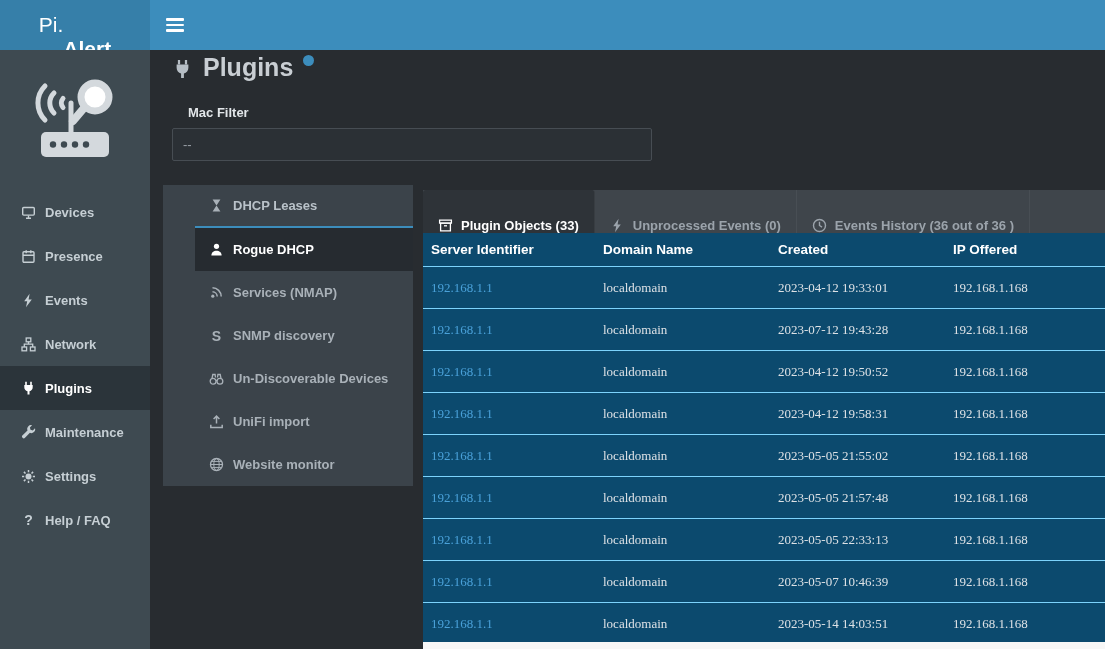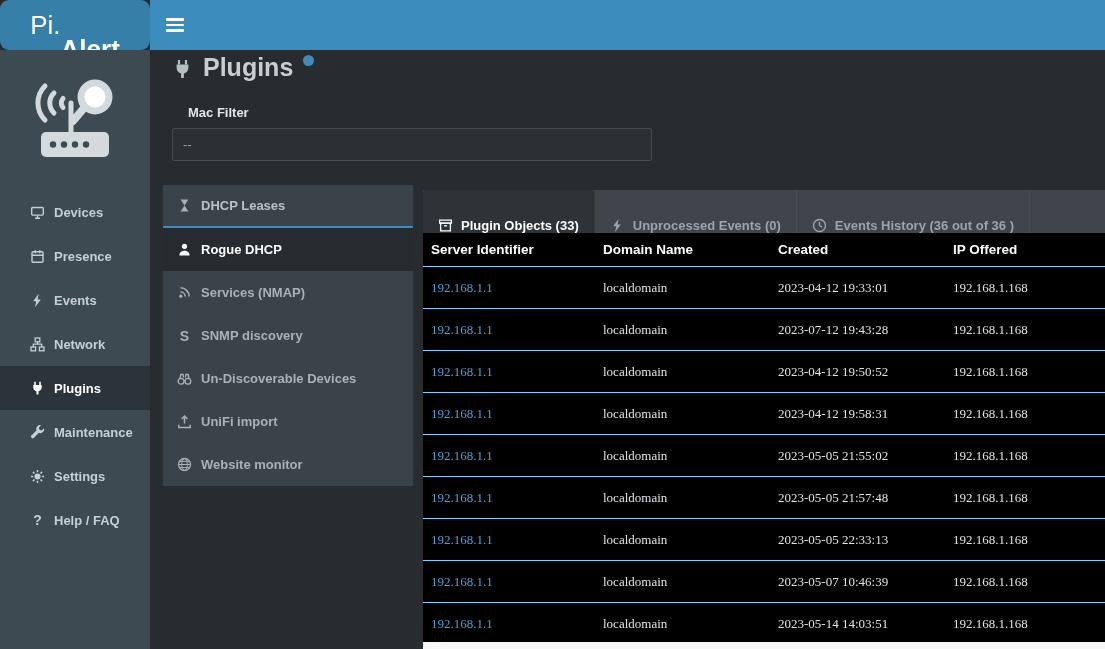--- a/index.html
+++ b/index.html
@@ -3,64 +3,64 @@
 <meta charset="utf-8">
 <style>
   * { margin:0; padding:0; box-sizing:border-box; }
   html,body { width:1105px; height:649px; overflow:hidden; }
   body {
     font-family:"Liberation Sans","DejaVu Sans",sans-serif;
     background:#282c30; position:relative; color:#dde1e5;
   }
   
   .logo-box{position:absolute;left:0;top:0;width:150px;height:50px;background:#367fa9;
-    color:#fff;display:flex;align-items:center;justify-content:center;font-size:26px;cursor:pointer;border-radius:9px;}
+    color:#fff;display:flex;align-items:center;justify-content:center;font-size:21px;cursor:pointer;}
   .logo-box b{font-weight:700;margin-top:48px;}
   .navbar{position:absolute;left:150px;top:0;right:0;height:50px;background:#3c8dbc;}
   .hamburger{position:absolute;left:14px;top:14px;width:22px;height:22px;cursor:pointer;
     display:flex;flex-direction:column;justify-content:center;gap:3px;padding:0 2px;}
   .hamburger i{display:block;height:2.5px;background:#fff;border-radius:1px;}
   
   .sidebar{position:absolute;left:0;top:50px;width:150px;bottom:0;background:#3e4a51;}
   .side-logo{height:140px;display:flex;align-items:center;justify-content:center;}
-  .side-item{height:44px;display:flex;align-items:center;gap:9px;padding-left:30px;
+  .side-item{height:44px;display:flex;align-items:center;gap:9px;padding-left:21px;
     color:#c6cfd4;font-size:13px;font-weight:700;cursor:pointer;}
   .side-item .i{color:#c6cfd4;}
   .side-item.active{background:#2b343a;color:#fff;}
   .side-item.active .i{color:#fff;}
   .qmark{font-size:14px;font-weight:700;width:15px;text-align:center;display:inline-block;}
   
   .main{position:absolute;left:150px;top:50px;right:0;bottom:0;background:#282c30;}
   .page-title{position:absolute;left:22px;top:3px;display:flex;align-items:flex-start;gap:10px;
     color:#c9ced3;font-size:25px;font-weight:700;}
   .page-title .i{width:21px;height:21px;margin-top:6px;color:#b6bec5;}
   .title-badge{width:11px;height:11px;border-radius:50%;background:#3c8dbc;margin-top:2px;
     display:inline-block;}
   .filter-label{position:absolute;left:38px;top:55px;font-size:13px;font-weight:700;color:#e2e6e9;}
   .mac-input{position:absolute;left:22px;top:78px;width:480px;height:33px;background:#2b3035;
     border:1px solid #474d53;border-radius:2px;color:#9aa1a8;font-size:13px;padding:0 10px;
     font-family:inherit;outline:none;}
   
-  .plugin-nav{position:absolute;left:13px;top:135px;width:250px;background:#3b434a;}
+  .plugin-nav{position:absolute;left:13px;top:135px;width:250px;background:#3b434a;padding-left:32px;}
   .pn-item{height:43px;display:flex;align-items:center;gap:9px;padding-left:14px;
     color:#a9b1b8;font-size:13px;font-weight:700;cursor:pointer;}
   .pn-item .i{color:#a9b1b8;}
   .pn-item.section{border-bottom:2px solid #3c8dbc;color:#b9c2c9;}
   .pn-item.selected{background:#262b30;color:#fff;}
   .pn-item.selected .i{color:#fff;}
   .s-glyph{font-size:14px;font-weight:700;width:15px;text-align:center;display:inline-block;}
   
   .tabs{position:absolute;left:273px;top:140px;right:0;height:43px;background:#3f454b;
     display:flex;align-items:stretch;}
   .tab{display:flex;align-items:flex-end;gap:8px;padding:0 15px;font-size:13px;font-weight:700;
     color:#9ba3ab;cursor:pointer;border-right:1px solid rgba(255,255,255,0.05);}
   .tab .i{color:inherit;}
   .tab.active{background:#2e3338;color:#fff;border-radius:3px 3px 0 0;}
   
-  .table-wrap{position:absolute;left:273px;top:183px;right:0;bottom:7px;background:#000000;
+  .table-wrap{position:absolute;left:273px;top:183px;right:0;bottom:7px;background:#0c4a6e;
     overflow:hidden;}
   .trow{display:grid;grid-template-columns:172px 175px 175px 1fr;align-items:center;}
   .thead{height:33px;font-weight:700;font-size:13.5px;color:#fff;}
   .tbody-row{height:42px;border-top:1px solid #7dd3fc;font-size:13px;color:#dde1e5;cursor:pointer;font-family:Liberation Serif, serif;}
   .cell{padding-left:8px;font-weight:700;}
   .tbody-row .cell{font-weight:400;}
   .link{color:#4aa1d9;cursor:pointer;}
   .bottom-strip{position:absolute;left:273px;right:0;bottom:0;height:7px;background:#f7f7f7;}
   .i{width:15px;height:15px;flex:none;display:inline-block;}
   svg{display:block;}

